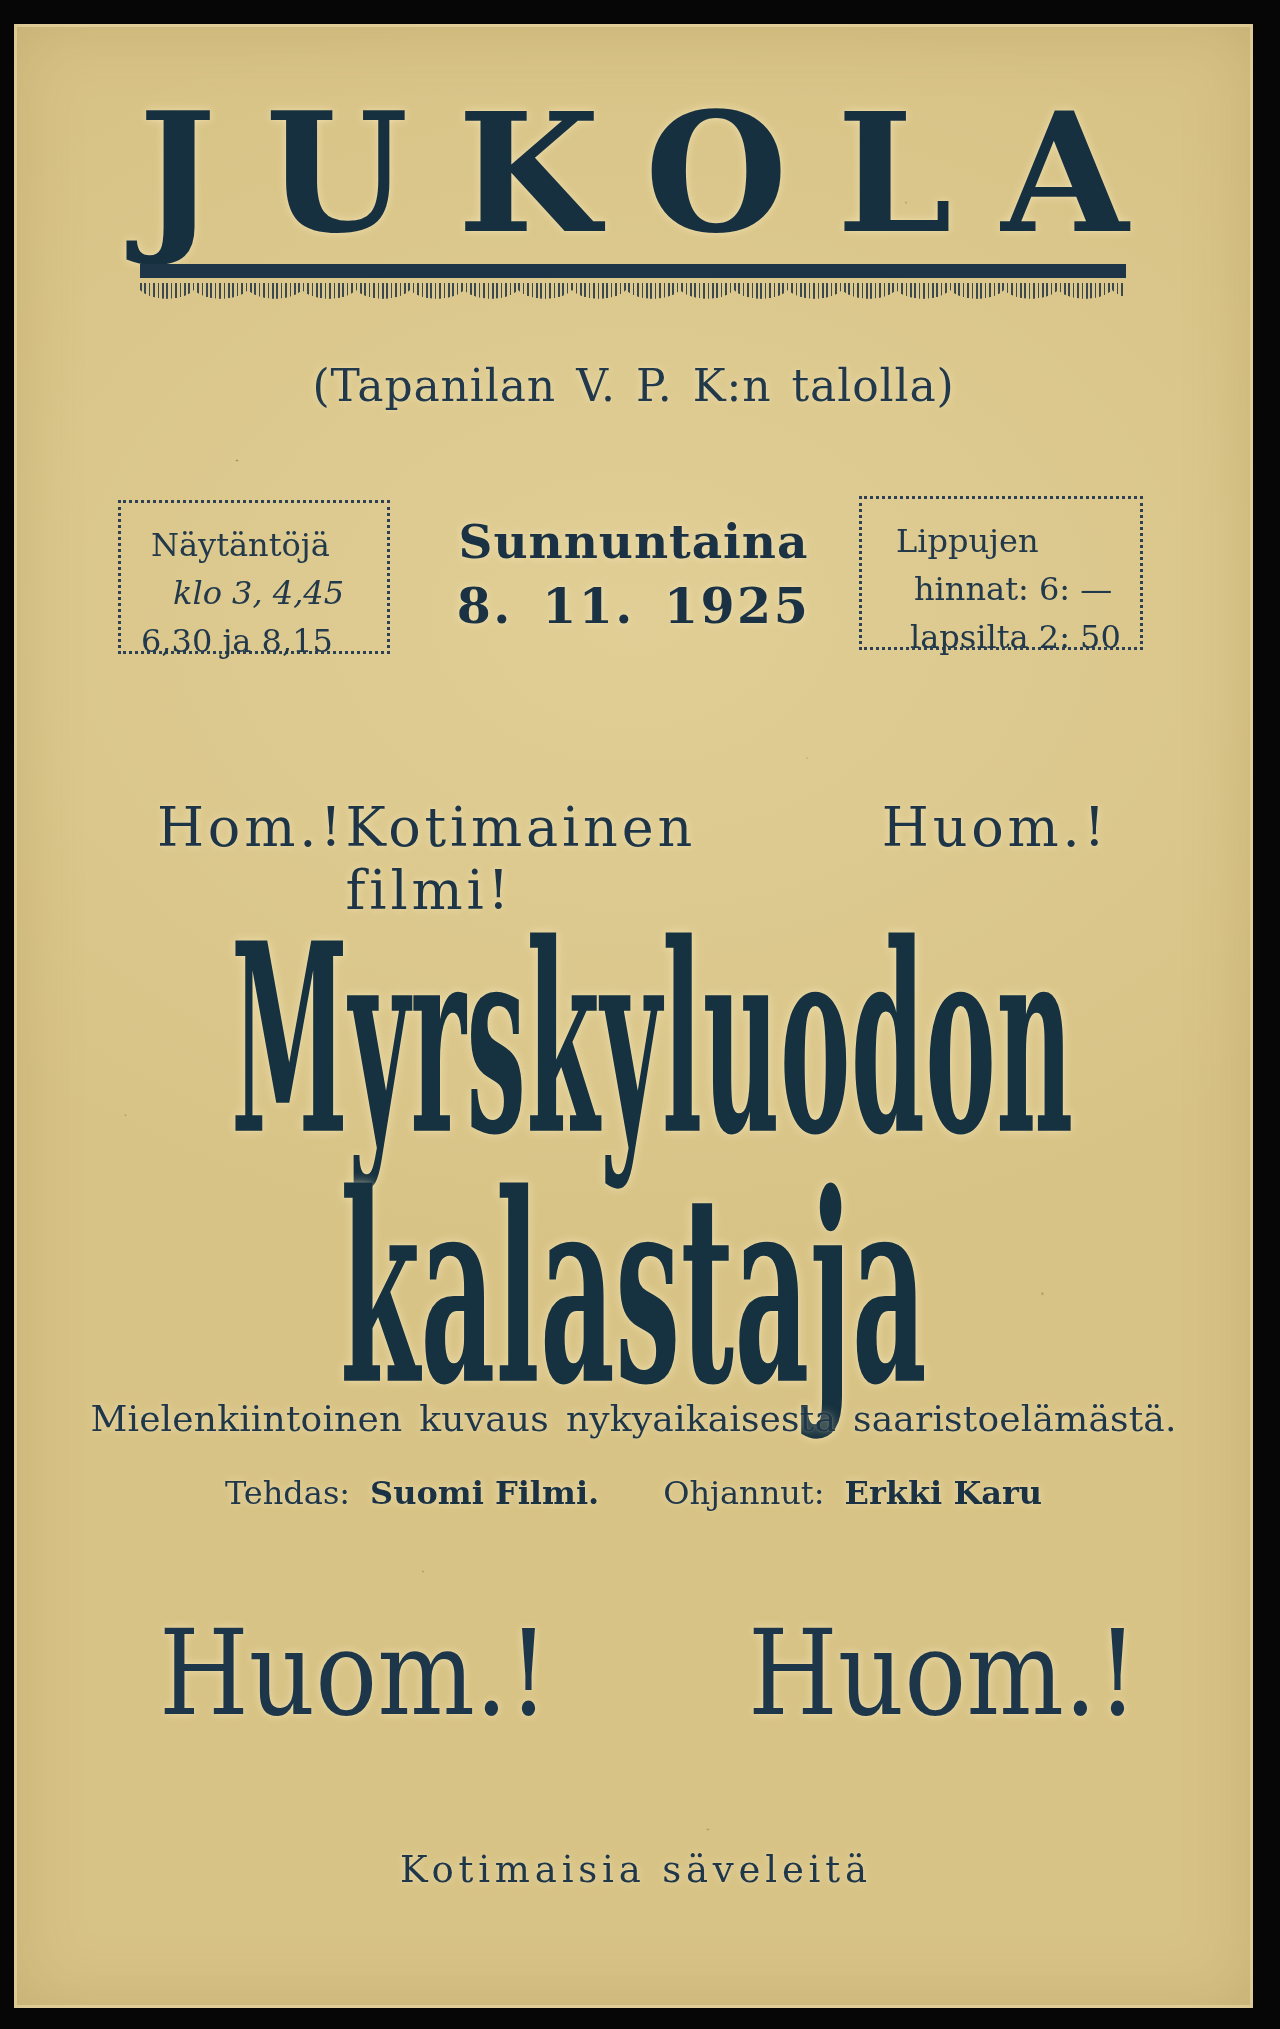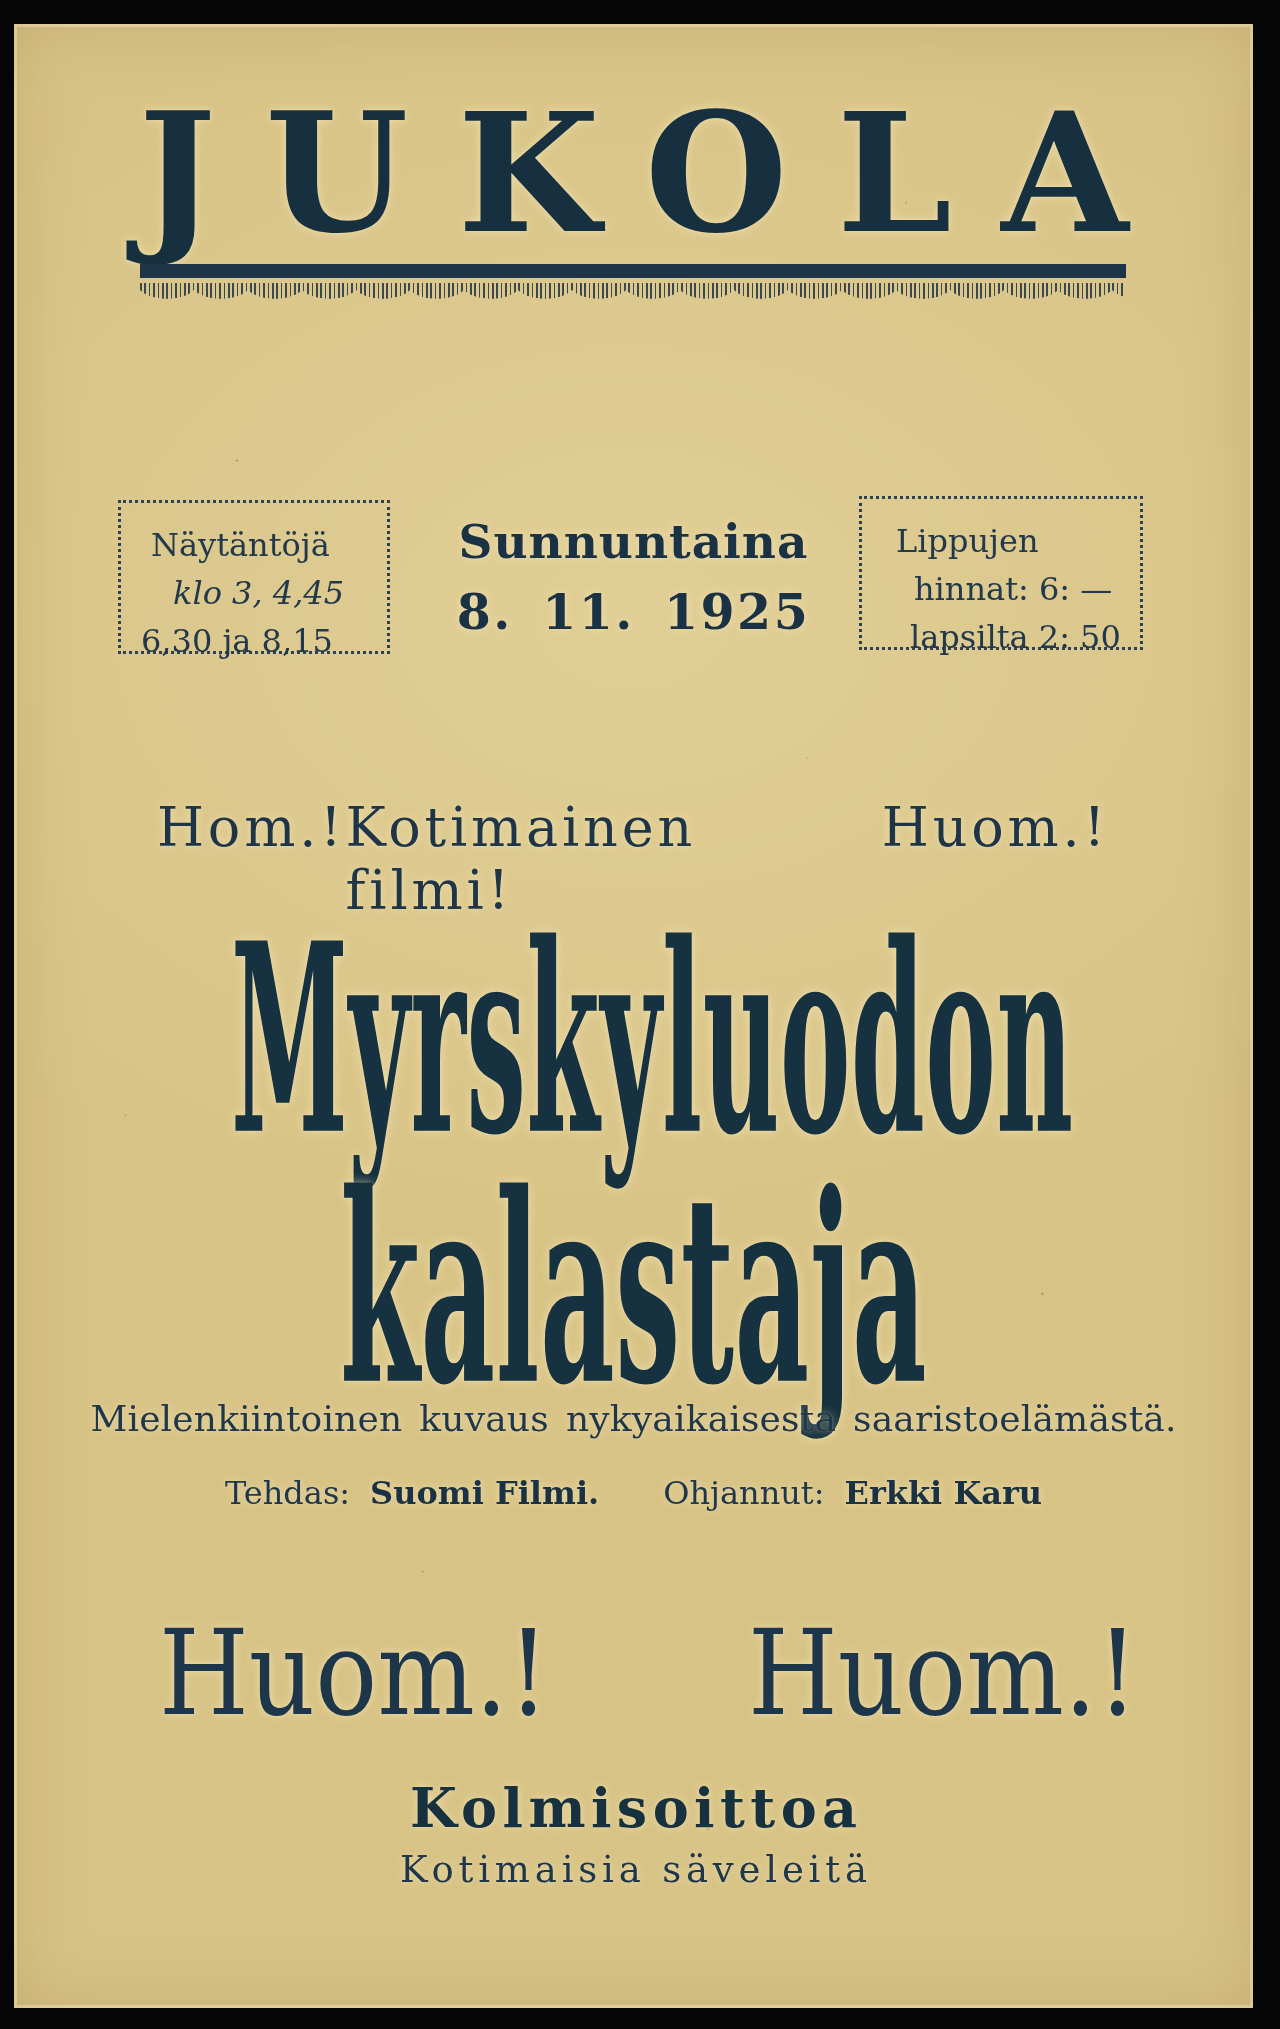--- a/index.html
+++ b/index.html
@@ -54,21 +54,21 @@
   .prices{left:845px;top:472px;width:284px;height:154px;}
   .infobox .bl{white-space:nowrap;}
   .showtimes .i1{padding-left:30px;}
   .showtimes .i2{padding-left:52px;font-style:italic;}
   .showtimes .i3{padding-left:20px;}
   .prices .i1{padding-left:34px;}
   .prices .i2{padding-left:52px;}
   .prices .i3{padding-left:48px;}
   .dateblock{position:absolute;top:490px;left:0;right:0;text-align:center;color:#1b3244;}
   .dateblock .day{font-weight:700;font-size:47px;letter-spacing:.02em;}
-  .dateblock .ddate{font-weight:700;font-size:49px;margin-top:14px;letter-spacing:.05em;word-spacing:.2em;}
+  .dateblock .ddate{font-weight:700;font-size:49px;margin-top:8px;letter-spacing:.05em;word-spacing:.2em;}
 
   .attn{
     position:absolute;top:772px;left:143px;width:952px;
     display:flex;justify-content:space-between;align-items:baseline;
     font-size:54px;letter-spacing:.07em;color:#1e3547;
   }
   .attn .mid{word-spacing:.45em;}
 
   .ft{position:absolute;left:0;right:0;text-align:center;}
   .ft1{top:872px;}
@@ -111,20 +111,21 @@
 </head>
 <body>
 
 <div id="stage">
   <div class="paper">
 
     <div class="title halo">JUKOLA</div>
     <div class="rule"></div>
     <div class="comb"></div>
 
+    <div class="venue halo">(Tapanilan V. P. K:n  talolla)</div>
 
     <div class="infobox showtimes">
       <div class="bl i1">Näytäntöjä</div>
       <div class="bl i2">klo 3, 4,45</div>
       <div class="bl i3">6,30 ja 8,15</div>
     </div>
 
     <div class="dateblock halo">
       <div class="day">Sunnuntaina</div>
       <div class="ddate">8. 11. 1925</div>
@@ -153,17 +154,16 @@
 
     <div class="cred halo">
       <span class="lab">Tehdas:</span><span class="val">Suomi Filmi.</span><span class="gap"></span><span class="lab">Ohjannut:</span><span class="val">Erkki Karu</span>
     </div>
 
     <div class="bottomattn halo">
       <span>Huom.!</span>
       <span>Huom.!</span>
     </div>
 
-    <div class="prog halo">Kolmisoittoa</div>
     <div class="progsub halo">Kotimaisia säveleitä</div>
 
   </div>
 </div>
 
 </body></html>

